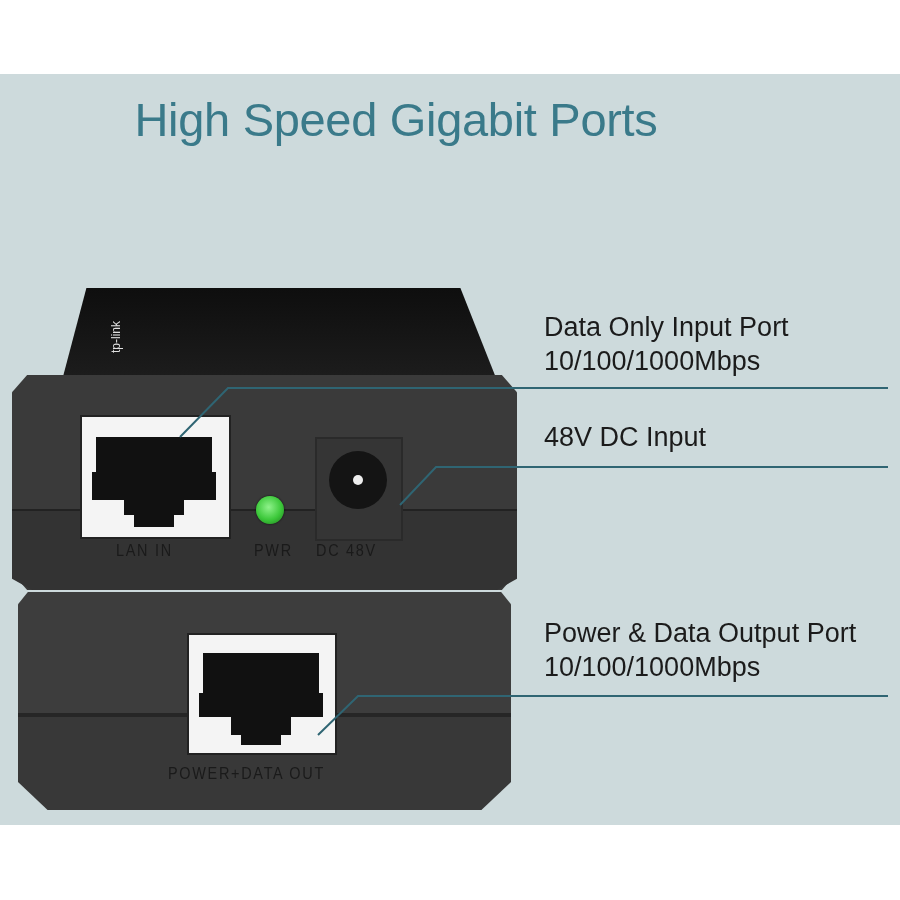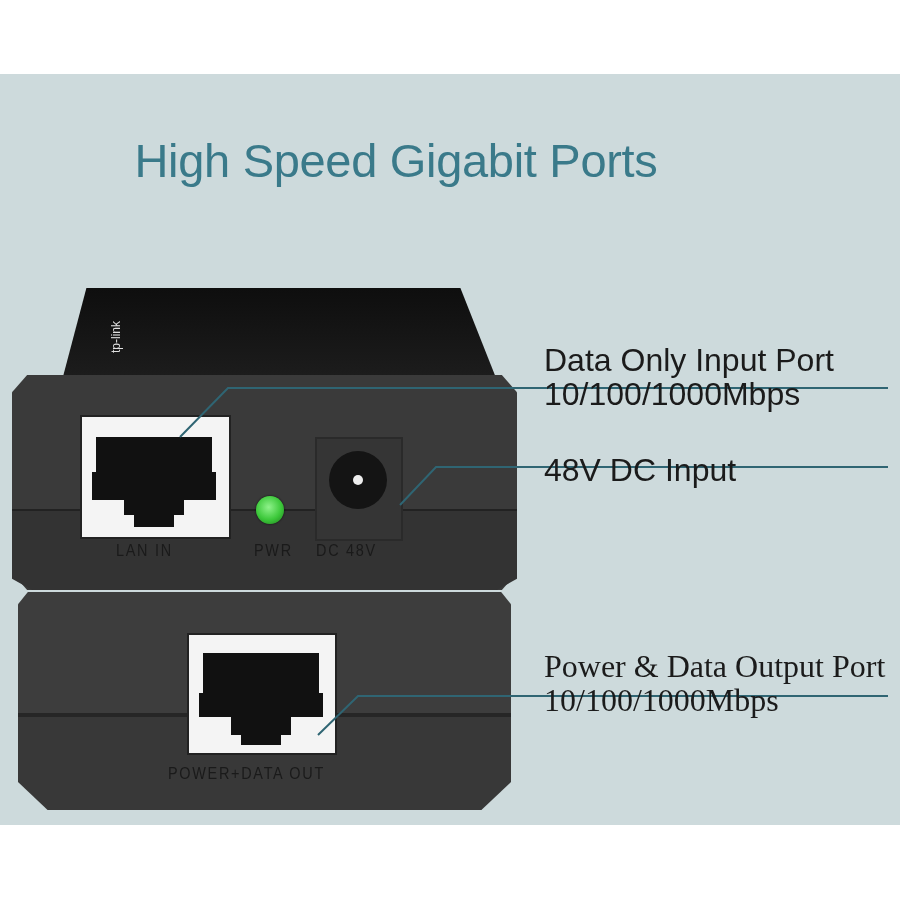--- a/index.html
+++ b/index.html
@@ -1,39 +1,39 @@
 <!DOCTYPE html>
 <html><head>
 <meta charset="utf-8">
 <style>
   html, body { margin:0; padding:0; }
   body { width:900px; height:900px; background:#ffffff; position:relative; overflow:hidden; font-family:"Liberation Sans", sans-serif; }
   .panel { position:absolute; left:0; top:74px; width:900px; height:751px; background:#cddadc; }
-  .title { position:absolute; left:0; top:92px; width:792px; text-align:center; font-size:47px; color:#3a7a8a; font-family:"Liberation Sans", sans-serif; letter-spacing:-0.3px;margin-top:41px; }
+  .title { position:absolute; left:0; top:92px; width:792px; text-align:center; font-size:47px; color:#3a7a8a; font-family:"Liberation Sans", sans-serif; letter-spacing:-0.3px; }
 
   
   .dev { position:absolute; }
   .top-face { left:60px; top:288px; width:440px; height:100px; background:linear-gradient(180deg,#0e0e0e 0%,#1e1e1e 100%); clip-path:polygon(6% 0,91% 0,100% 100%,0 100%); }
   .upper-body { left:12px; top:375px; width:505px; height:215px; background:#3a3a3a; clip-path:polygon(3% 0,97% 0,100% 8%,100% 92%,97% 100%,3% 100%,0 92%,0 8%); }
   .upper-lower { left:12px; top:510px; width:505px; height:80px; background:#333; clip-path:polygon(0 0,100% 0,100% 86%,96% 100%,4% 100%,0 86%); }
   .seam { position:absolute; left:12px; width:505px; height:2px; background:#222; }
   .lower-body { left:18px; top:592px; width:493px; height:122px; background:#3d3d3d; clip-path:polygon(2% 0,98% 0,100% 10%,100% 100%,0 100%,0 10%); }
   .lower-base { left:18px; top:717px; width:493px; height:93px; background:#383838; clip-path:polygon(0 0,100% 0,100% 70%,94% 100%,6% 100%,0 70%); }
 
   .port-frame { position:absolute; background:#f4f4f4; border:2px solid #222; }
   .rj45 { position:absolute; background:#111; }
   .led { position:absolute; width:28px; height:28px; border-radius:50%; background:radial-gradient(circle at 45% 40%,#8ff28b 0%,#3cc83a 55%,#1c7a1c 100%); box-shadow:0 0 2px #0a0a0a; }
   .dc-box { position:absolute; border:2px solid #2a2a2a; background:#353535; }
   .dc-jack { position:absolute; width:58px; height:58px; border-radius:50%; background:#141414; }
   .dc-pin { position:absolute; width:10px; height:10px; border-radius:50%; background:#eee; }
   .lbl { position:absolute; font-family:"Liberation Sans", sans-serif; color:#1a1a1a; font-size:17px; letter-spacing:2px; transform:scaleX(0.85); transform-origin:left; }
   .logo { position:absolute; color:#e0e0e0; font-size:12px; transform:rotate(-90deg); }
 
   
-  .callout { position:absolute; left:544px; font-family:"Liberation Sans", sans-serif; font-size:32px; color:#1b1b1b; line-height:34px;margin-top:33px; }
+  .callout { position:absolute; left:544px; font-family:"Liberation Sans", sans-serif; font-size:27px; color:#1b1b1b; line-height:34px; }
   svg.leader { position:absolute; left:0; top:0; width:900px; height:900px; pointer-events:none; }
 </style>
 </head>
 <body>
 
 <div class="panel"></div>
 <div class="title">High Speed Gigabit Ports</div>
 
 <div>
   <div class="dev top-face"></div>
@@ -79,16 +79,16 @@
   <polyline points="318,735 358,696 888,696" fill="none" stroke="#2f6573" stroke-width="2"></polyline>
 </svg>
 
 <div class="callout" style="top:310px;">
   <div>Data Only Input Port</div>
   <div>10/100/1000Mbps</div>
 </div>
 <div class="callout" style="top:420px;">
   <div>48V DC Input</div>
 </div>
-<div class="callout" style="top:616px;font-family:Liberation Serif, serif;">
+<div class="callout" style="top:616px;">
   <div>Power &amp; Data Output Port</div>
   <div>10/100/1000Mbps</div>
 </div>
 
 </body></html>

